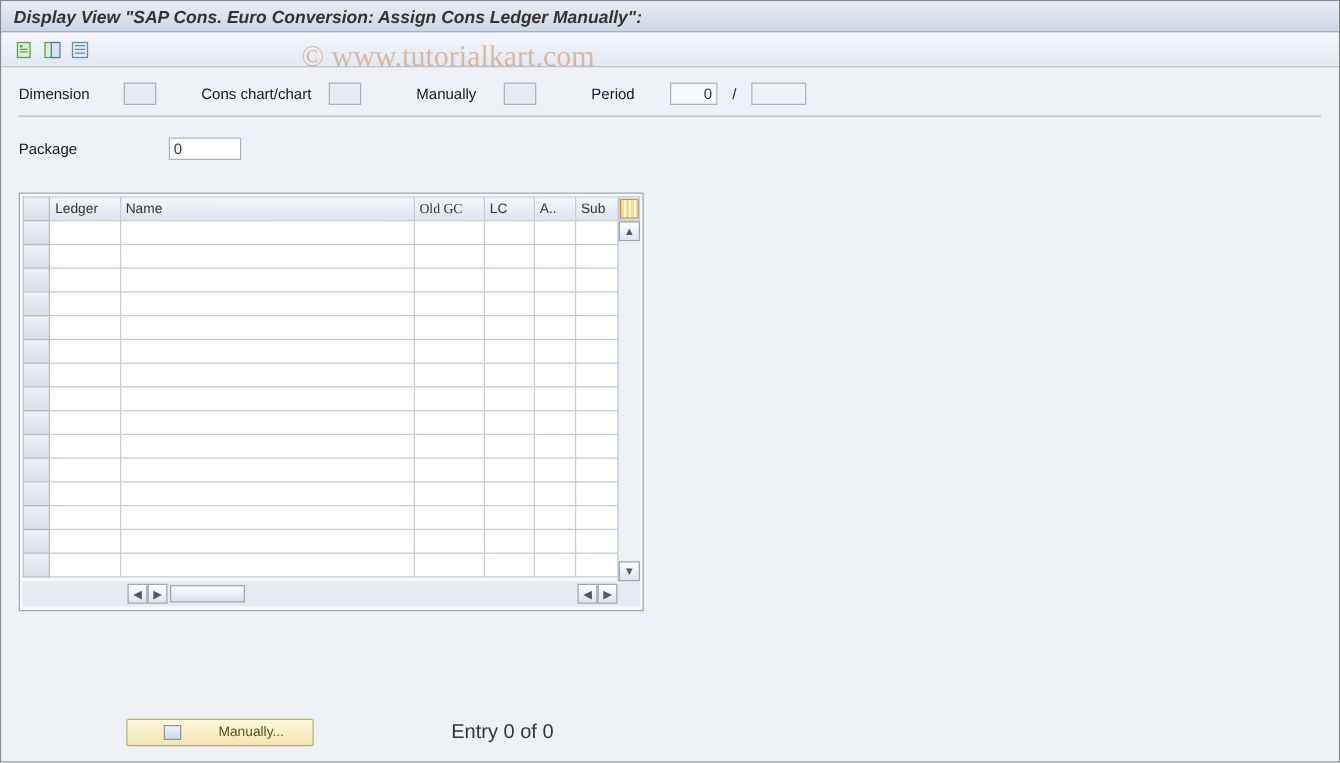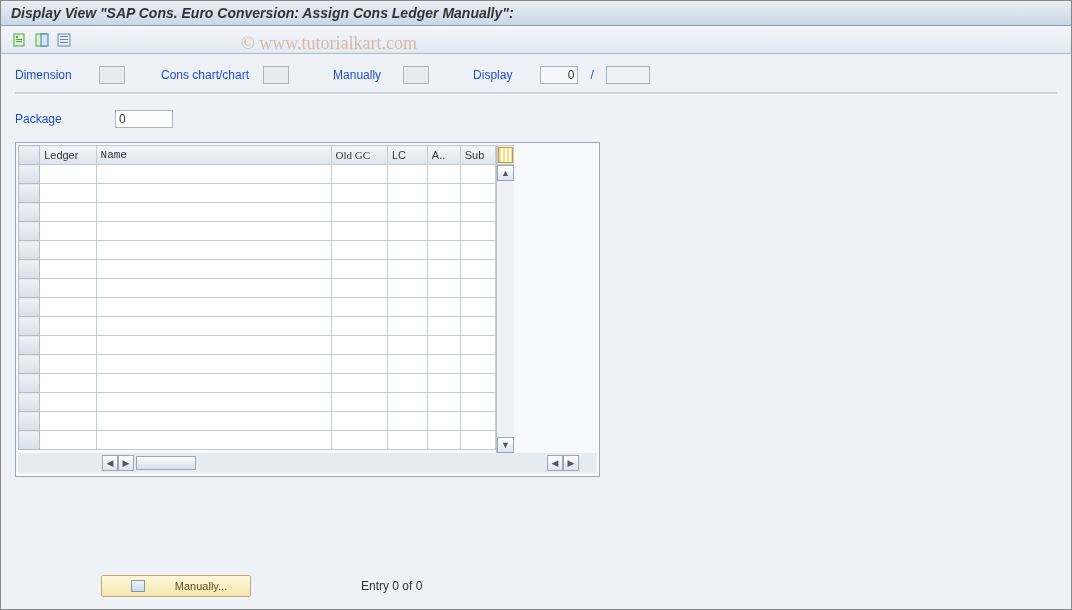--- a/index.html
+++ b/index.html
@@ -36,61 +36,61 @@
       display: inline-flex;
       align-items: center;
       justify-content: center;
       cursor: pointer;
     }
     .watermark {
       position: absolute;
       left: 240px;
       top: 32px;
       color: rgba(200, 120, 60, 0.45);
-      font-size: 18px;
+      font-size: 24px;
       font-family: Georgia, serif;
       pointer-events: none;
     }
     .content {
       background: #eef2f7;
       padding: 12px 14px;
       height: calc(100% - 52px);
     }
     .hdr-row {
       display: flex;
       align-items: center;
       gap: 8px;
       margin-bottom: 6px;
     }
-    .lbl { color: #1d4ed8; }
+    .lbl { color: #0f172a; }
     .inp {
       background: #e8ecf2;
       border: 1px solid #a8b4c2;
       height: 18px;
       padding: 0 3px;
       font-size: 12px;
       color: #333;
     }
     .inp-small { width: 26px; }
     .inp-num { width: 38px; text-align: right; background:#f7f8fc;}
     .inp-pkg { width: 58px; text-align: left; background:#fff;}
     .sep {
       border: none;
       border-top: 2px solid #c8d2de;
       margin: 8px 0 16px 0;
       box-shadow: 0 1px 0 #fff;
     }
-    .pkg-row { display:flex; align-items:center; gap:40px; margin: 6px 0 14px 0;}
+    .pkg-row { display:flex; align-items:center; gap:60px; margin: 6px 0 26px 0;}
     
     .table-wrap {
       display: inline-block;
       border: 1px solid #9aa7b6;
       background: #f7f9fc;
       padding: 2px;
-      width: 585px;
+      width: 500px;
       height: 335px;
       position: relative;
     }
     .grid-area {
       display: flex;
       height: 308px;
     }
     .scroll-col {
       width: 18px;
       background: #e6ebf2;
@@ -180,21 +180,21 @@
       color: #5b5220;
       font-size: 11px;
       cursor: pointer;
     }
     .pos-btn .pb-icon {
       width:14px;height:12px;display:inline-block;
       border:1px solid #8296ac;
       background:linear-gradient(#eef4fb,#cdd9e6);
       margin-left:6px;
     }
-    .entry-txt { color: #333; font-size: 12px;}
+    .entry-txt { color: #333; font-size: 16px;}
   </style>
 </head>
 <body>
 
 <div class="title-bar">Display View "SAP Cons. Euro Conversion: Assign Cons Ledger Manually":</div>
 
 <div class="toolbar">
   <span class="tb-icon">
     <svg width="16" height="16">
         <rect x="2" y="2" width="10" height="12" fill="#d9f2d2" stroke="#5a9e4e"></rect>
@@ -226,42 +226,42 @@
   <div class="hdr-row">
     <span class="lbl" style="width:76px">Dimension</span>
     <input class="inp inp-small" readonly="" value="" style="">
     <span style="width:20px"></span>
     <span class="lbl">Cons chart/chart</span>
     <input class="inp inp-small" style="margin-left: 6px;" readonly="" value="">
     <span style="width:28px"></span>
     <span class="lbl">Manually</span>
     <input class="inp inp-small" style="margin-left: 14px;" readonly="" value="">
     <span style="width:28px"></span>
-    <span class="lbl">Display</span>
+    <span class="lbl">Period</span>
     <input class="inp inp-num" style="margin-left: 20px;" readonly="" value="0">
     <span class="lbl" style="margin:0 4px">/</span>
     <input class="inp" style="width: 44px; background: rgb(238, 241, 246);" readonly="" value="">
   </div>
 
   <hr class="sep">
 
   <div class="pkg-row">
     <span class="lbl" style="width:60px">Package</span>
     <input class="inp inp-pkg" value="0" style="">
   </div>
 
   <div class="table-wrap">
     <div class="grid-area">
       <div style="overflow:hidden">
         <table class="grid" id="grid">
           <thead>
             <tr id="grid-header-row">
               <th class="rowsel" style="width:18px"></th>
             <th style="width: 48px;">Ledger</th>
-                <th style="width: 200px; font-family: Liberation Mono, monospace;">Name</th>
+                <th style="width: 200px;">Name</th>
                 <th style="width: 48px; font-family: Liberation Serif, serif;">Old GC</th>
                 <th style="width: 34px;">LC</th>
                 <th style="width: 28px;">A..</th>
                 <th style="width: 30px; margin-top: 24px;">Sub</th>
               </tr>
           </thead>
           <tbody id="grid-body">
               <tr>
                 <td class="rowsel"></td>
                 <td></td>

